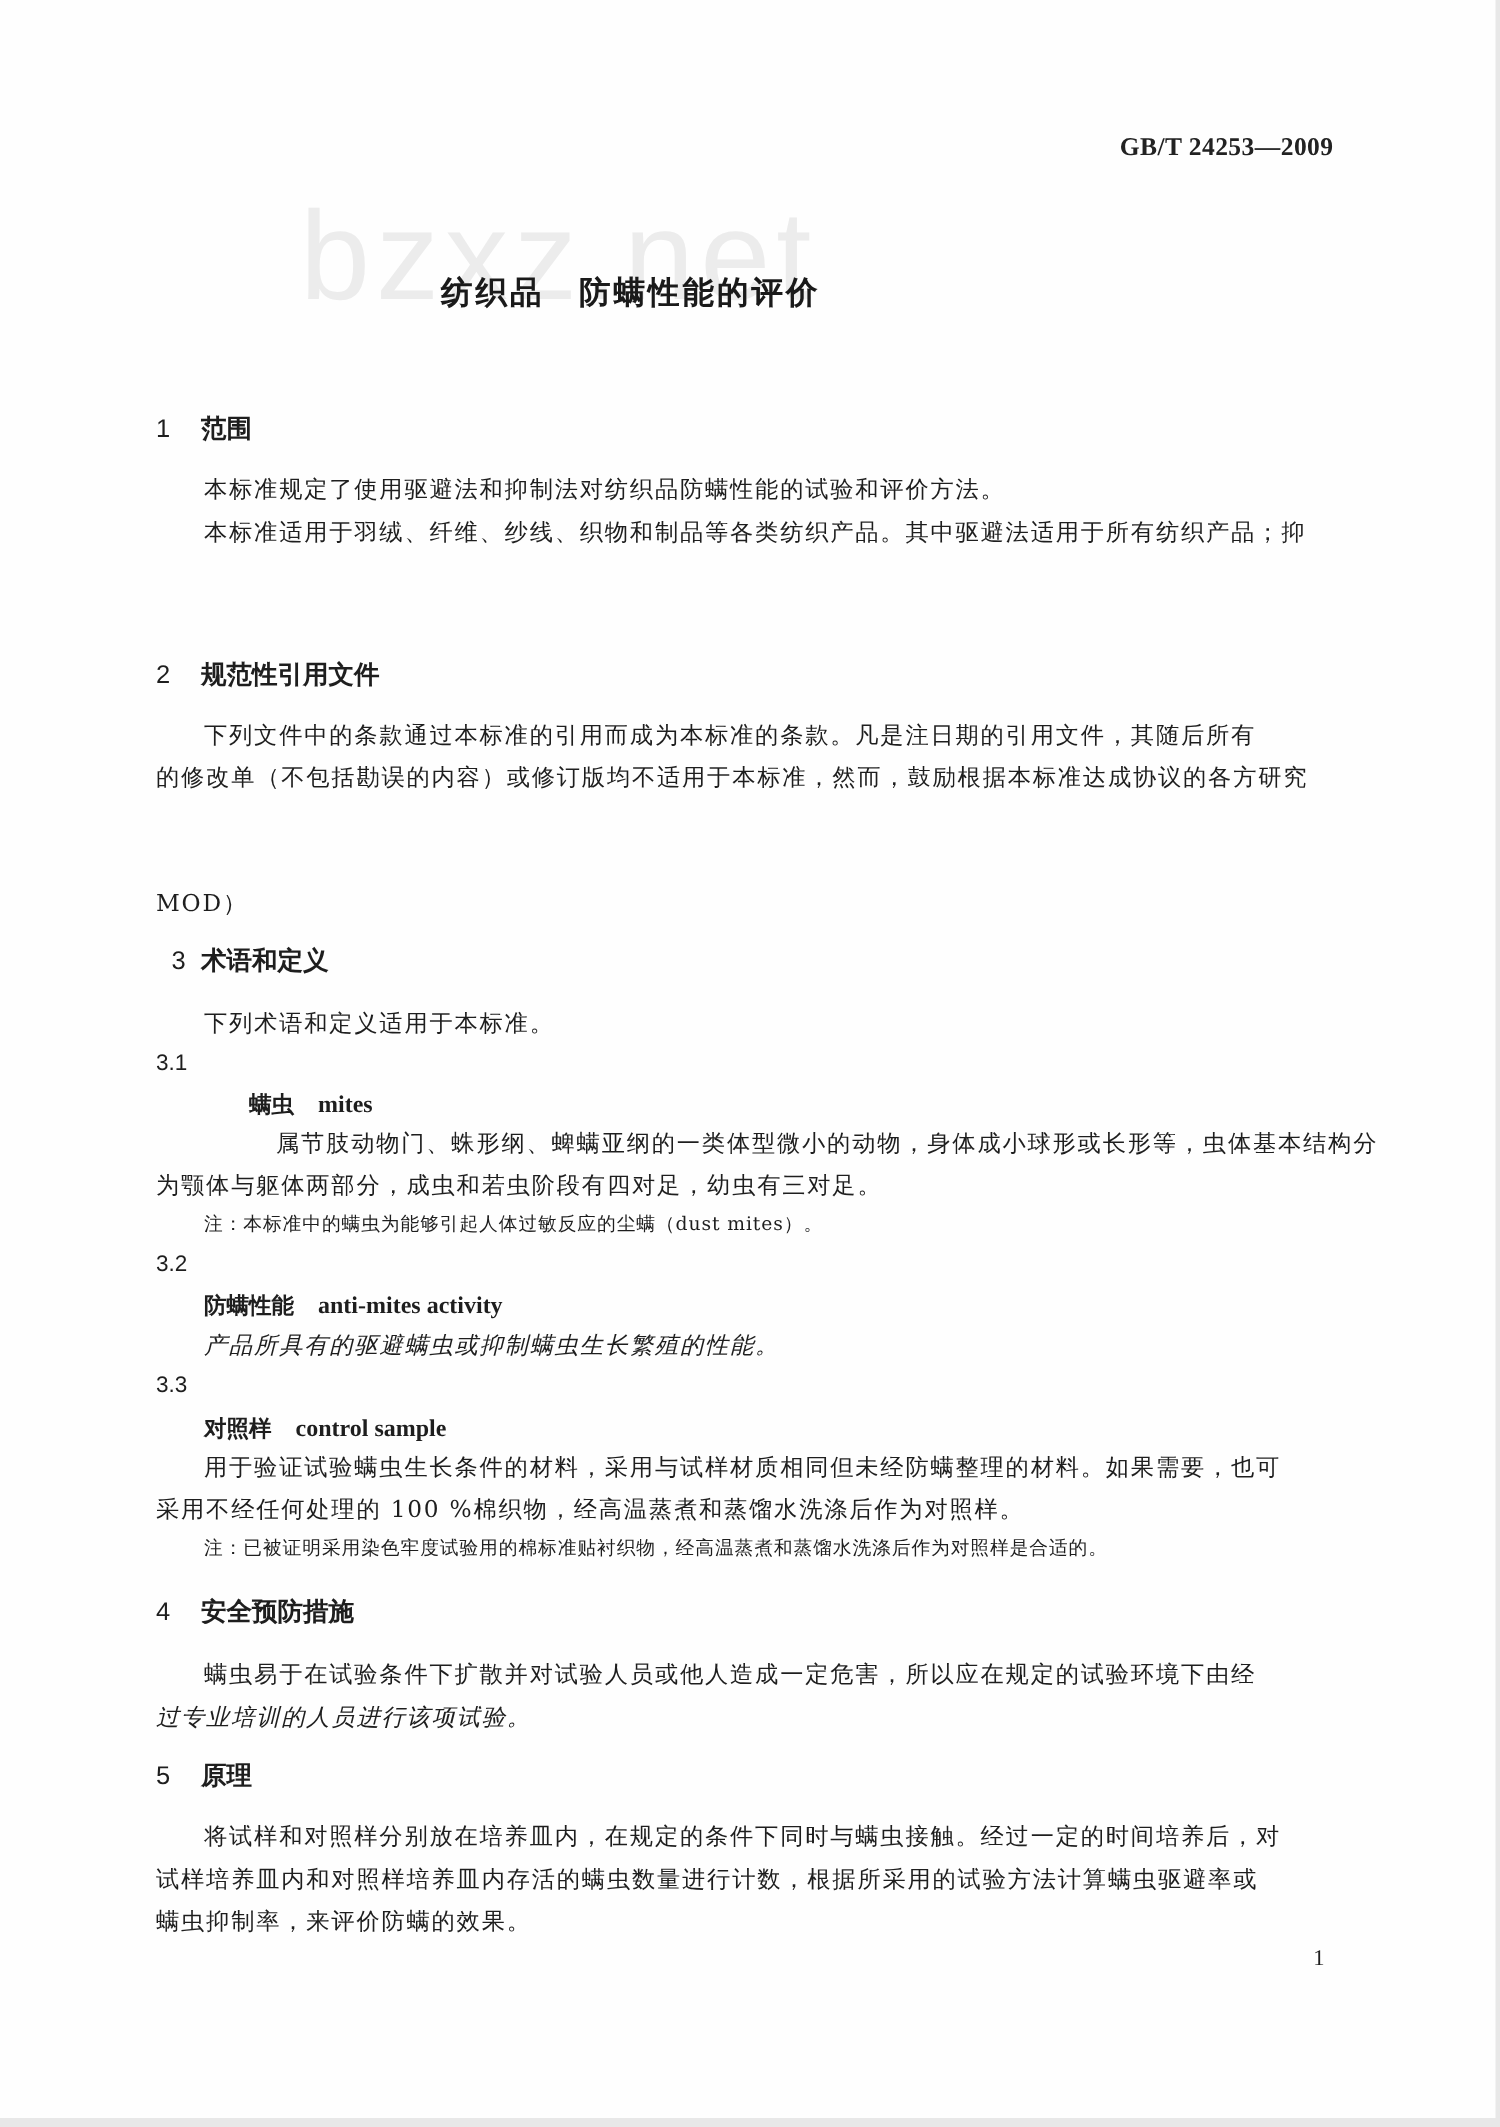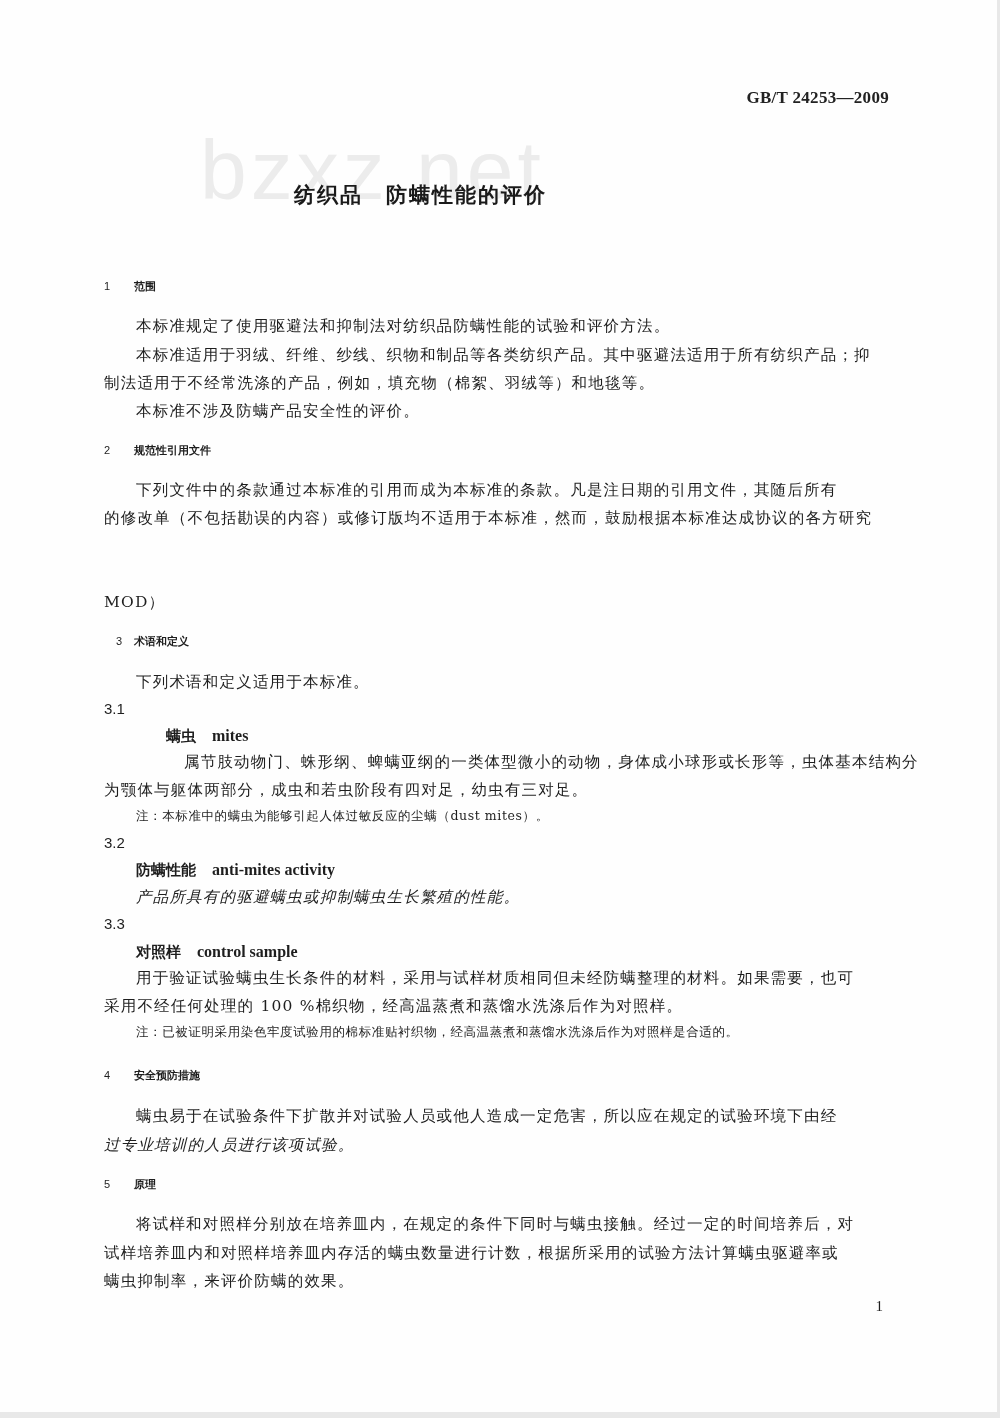--- a/index.html
+++ b/index.html
@@ -61,21 +61,21 @@
     position: absolute;
     white-space: nowrap;
     font-size: 15.5px;
     line-height: 20px;
     font-family: "DejaVu Serif", serif;
     color: #1e1e1e;
   }
   .heading {
     font-family: "DejaVu Sans", sans-serif;
     font-weight: bold;
-    font-size: 11px;
+    font-size: 17px;
   }
   .heading .num {
     display: inline-block;
     width: 30px;
     font-weight: normal;
     font-family: "Liberation Sans", sans-serif;
   }
   .para { letter-spacing: 1.2px; }
   .note {
     font-size: 12.5px;
@@ -111,22 +111,20 @@
 
   <div class="watermark">bzxz.net</div>
   <div class="std-code">GB/T 24253—2009</div>
   <div class="doc-title">纺织品　防螨性能的评价</div>
 
   <div class="line heading" style="left:104px; top:276px;">
     <span class="num">1</span><span>范围</span>
   </div>
   <div class="line para" style="left:136px; top:316px;">本标准规定了使用驱避法和抑制法对纺织品防螨性能的试验和评价方法。</div>
   <div class="line para" style="left:136px; top:345px;">本标准适用于羽绒、纤维、纱线、织物和制品等各类纺织产品。其中驱避法适用于所有纺织产品；抑</div>
-  <div class="line para" style="left:104px; top:373px;">制法适用于不经常洗涤的产品，例如，填充物（棉絮、羽绒等）和地毯等。</div>
-  <div class="line para" style="left:136px; top:401px;">本标准不涉及防螨产品安全性的评价。</div>
 
   <div class="line heading" style="left:104px; top:440px;">
     <span class="num">2</span><span>规范性引用文件</span>
   </div>
   <div class="line para" style="left:136px; top:480px;">下列文件中的条款通过本标准的引用而成为本标准的条款。凡是注日期的引用文件，其随后所有</div>
   <div class="line para" style="left:104px; top:508px;">的修改单（不包括勘误的内容）或修订版均不适用于本标准，然而，鼓励根据本标准达成协议的各方研究</div>
   <div class="line para" style="left:104px; top:592px;">MOD）</div>
 
   <div class="line heading" style="left:104px; top:631px;text-align:center;">
     <span class="num">3</span><span>术语和定义</span>

